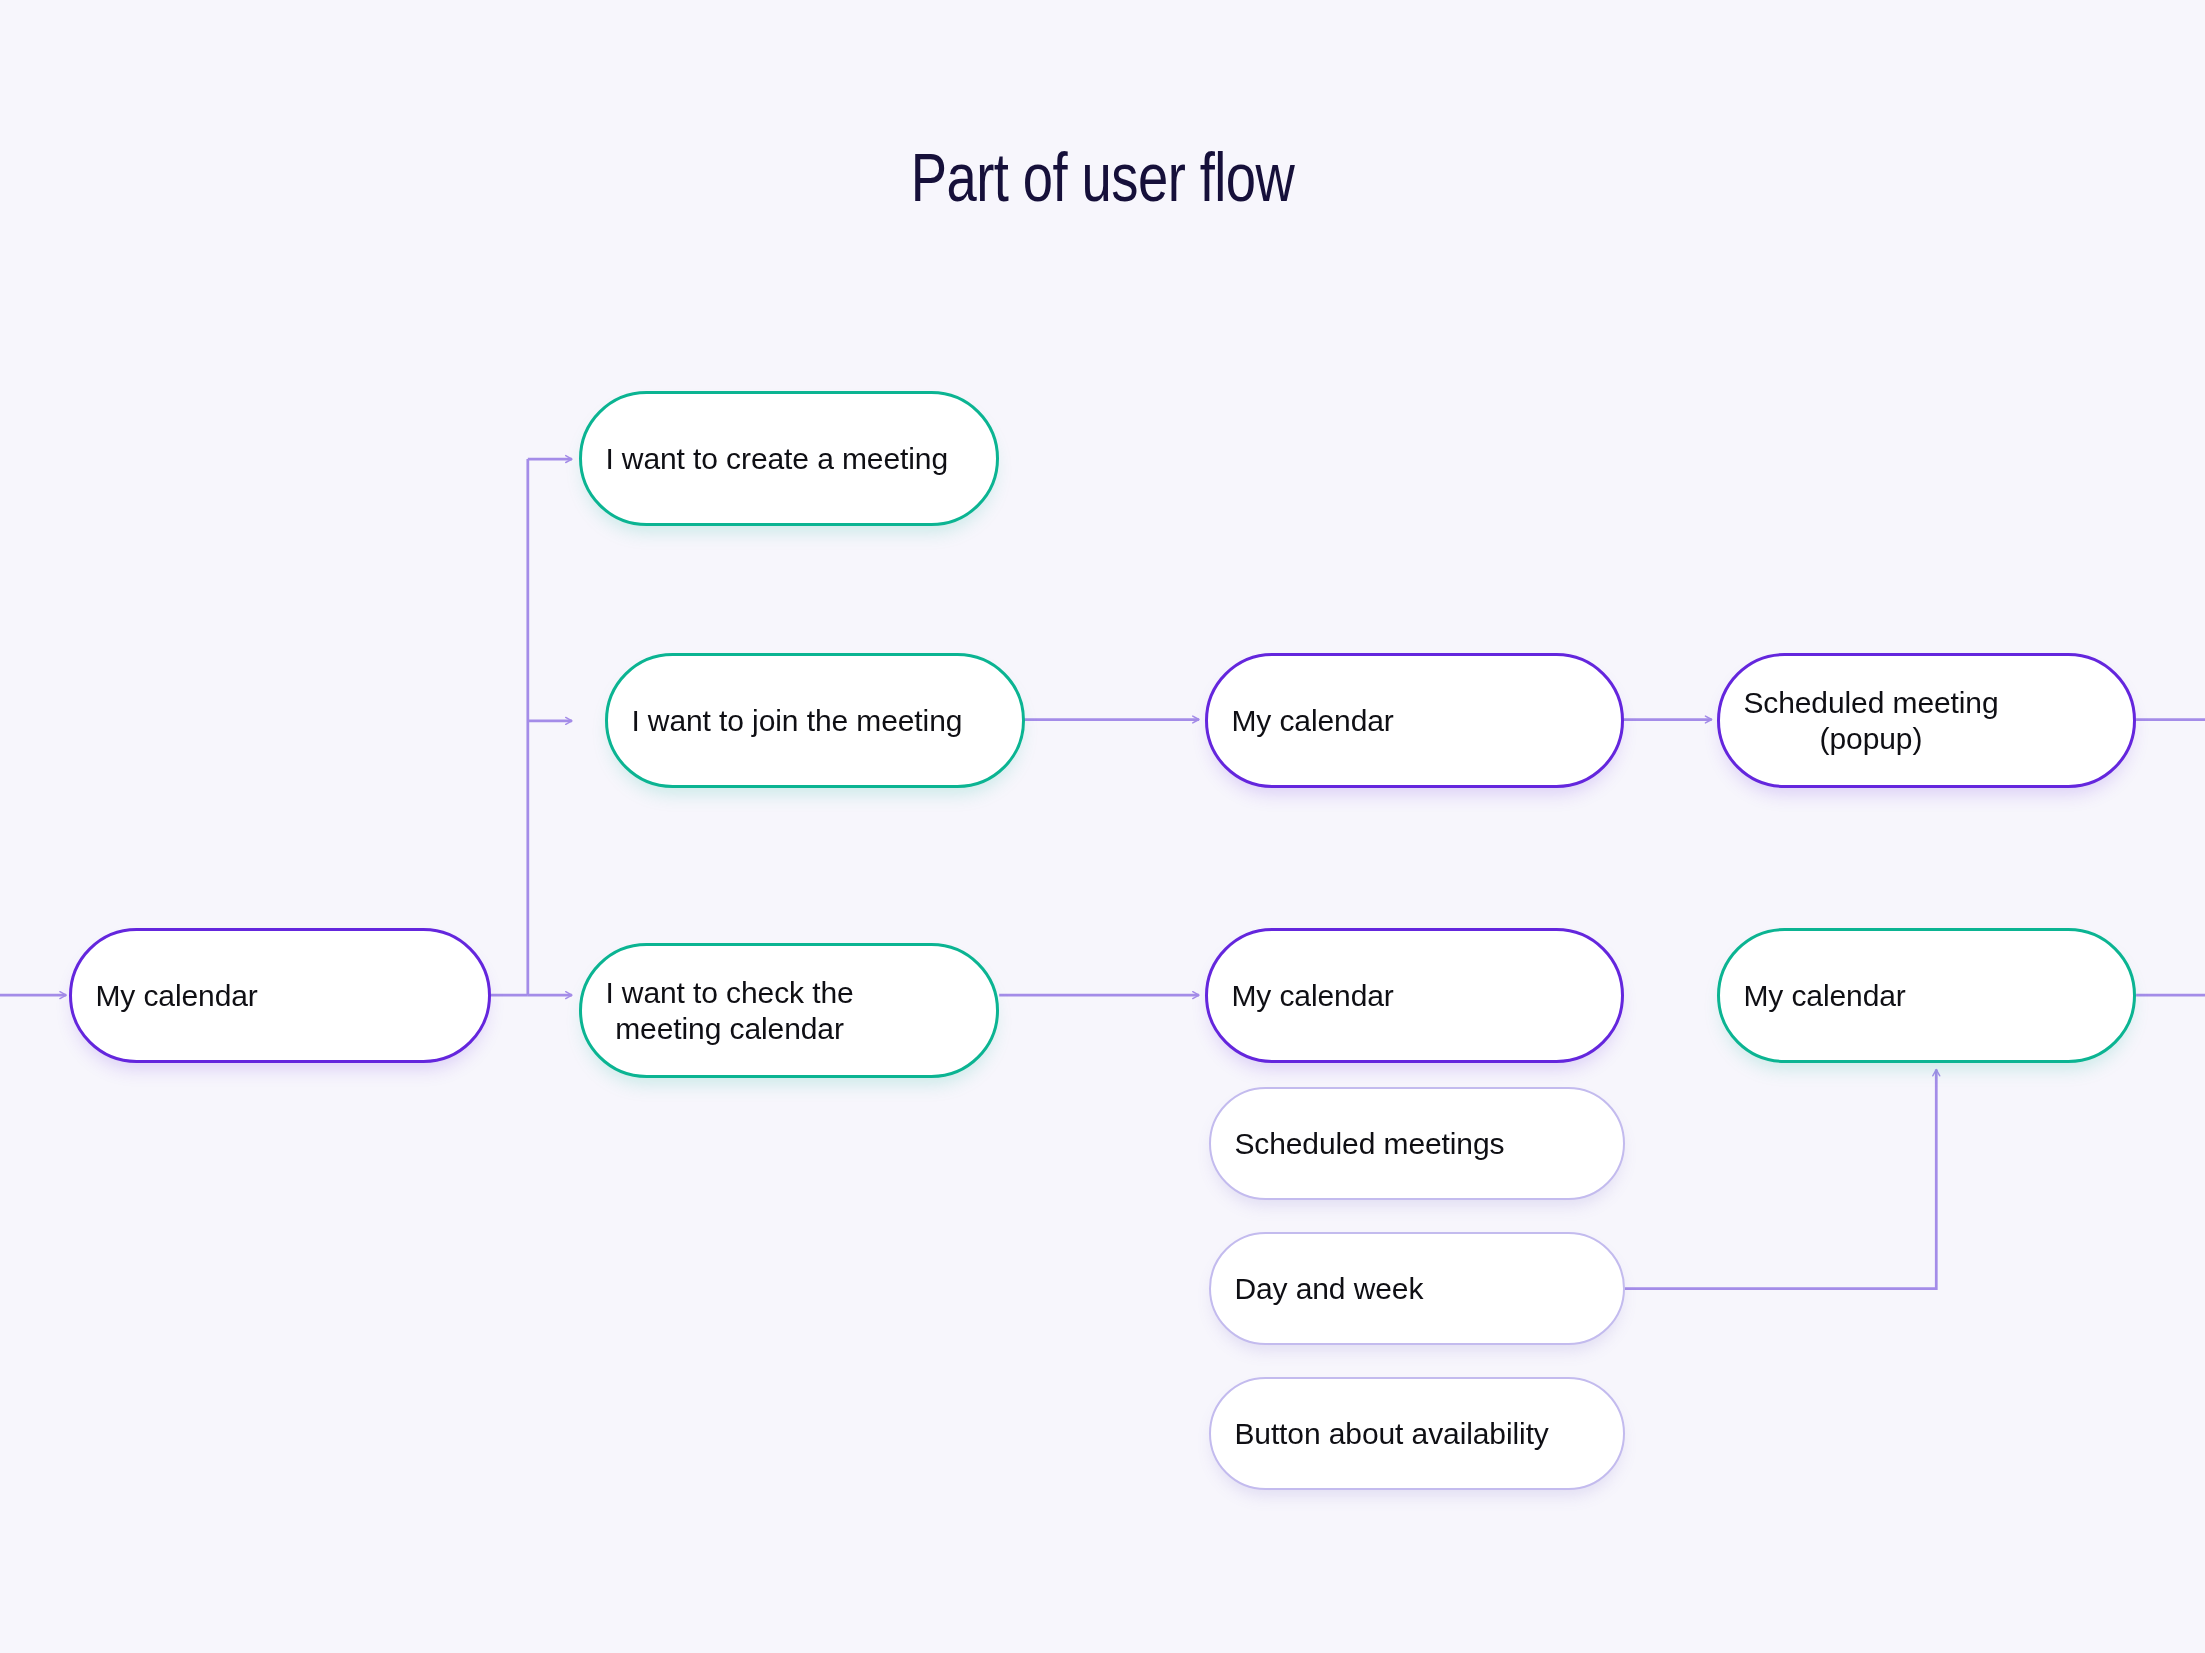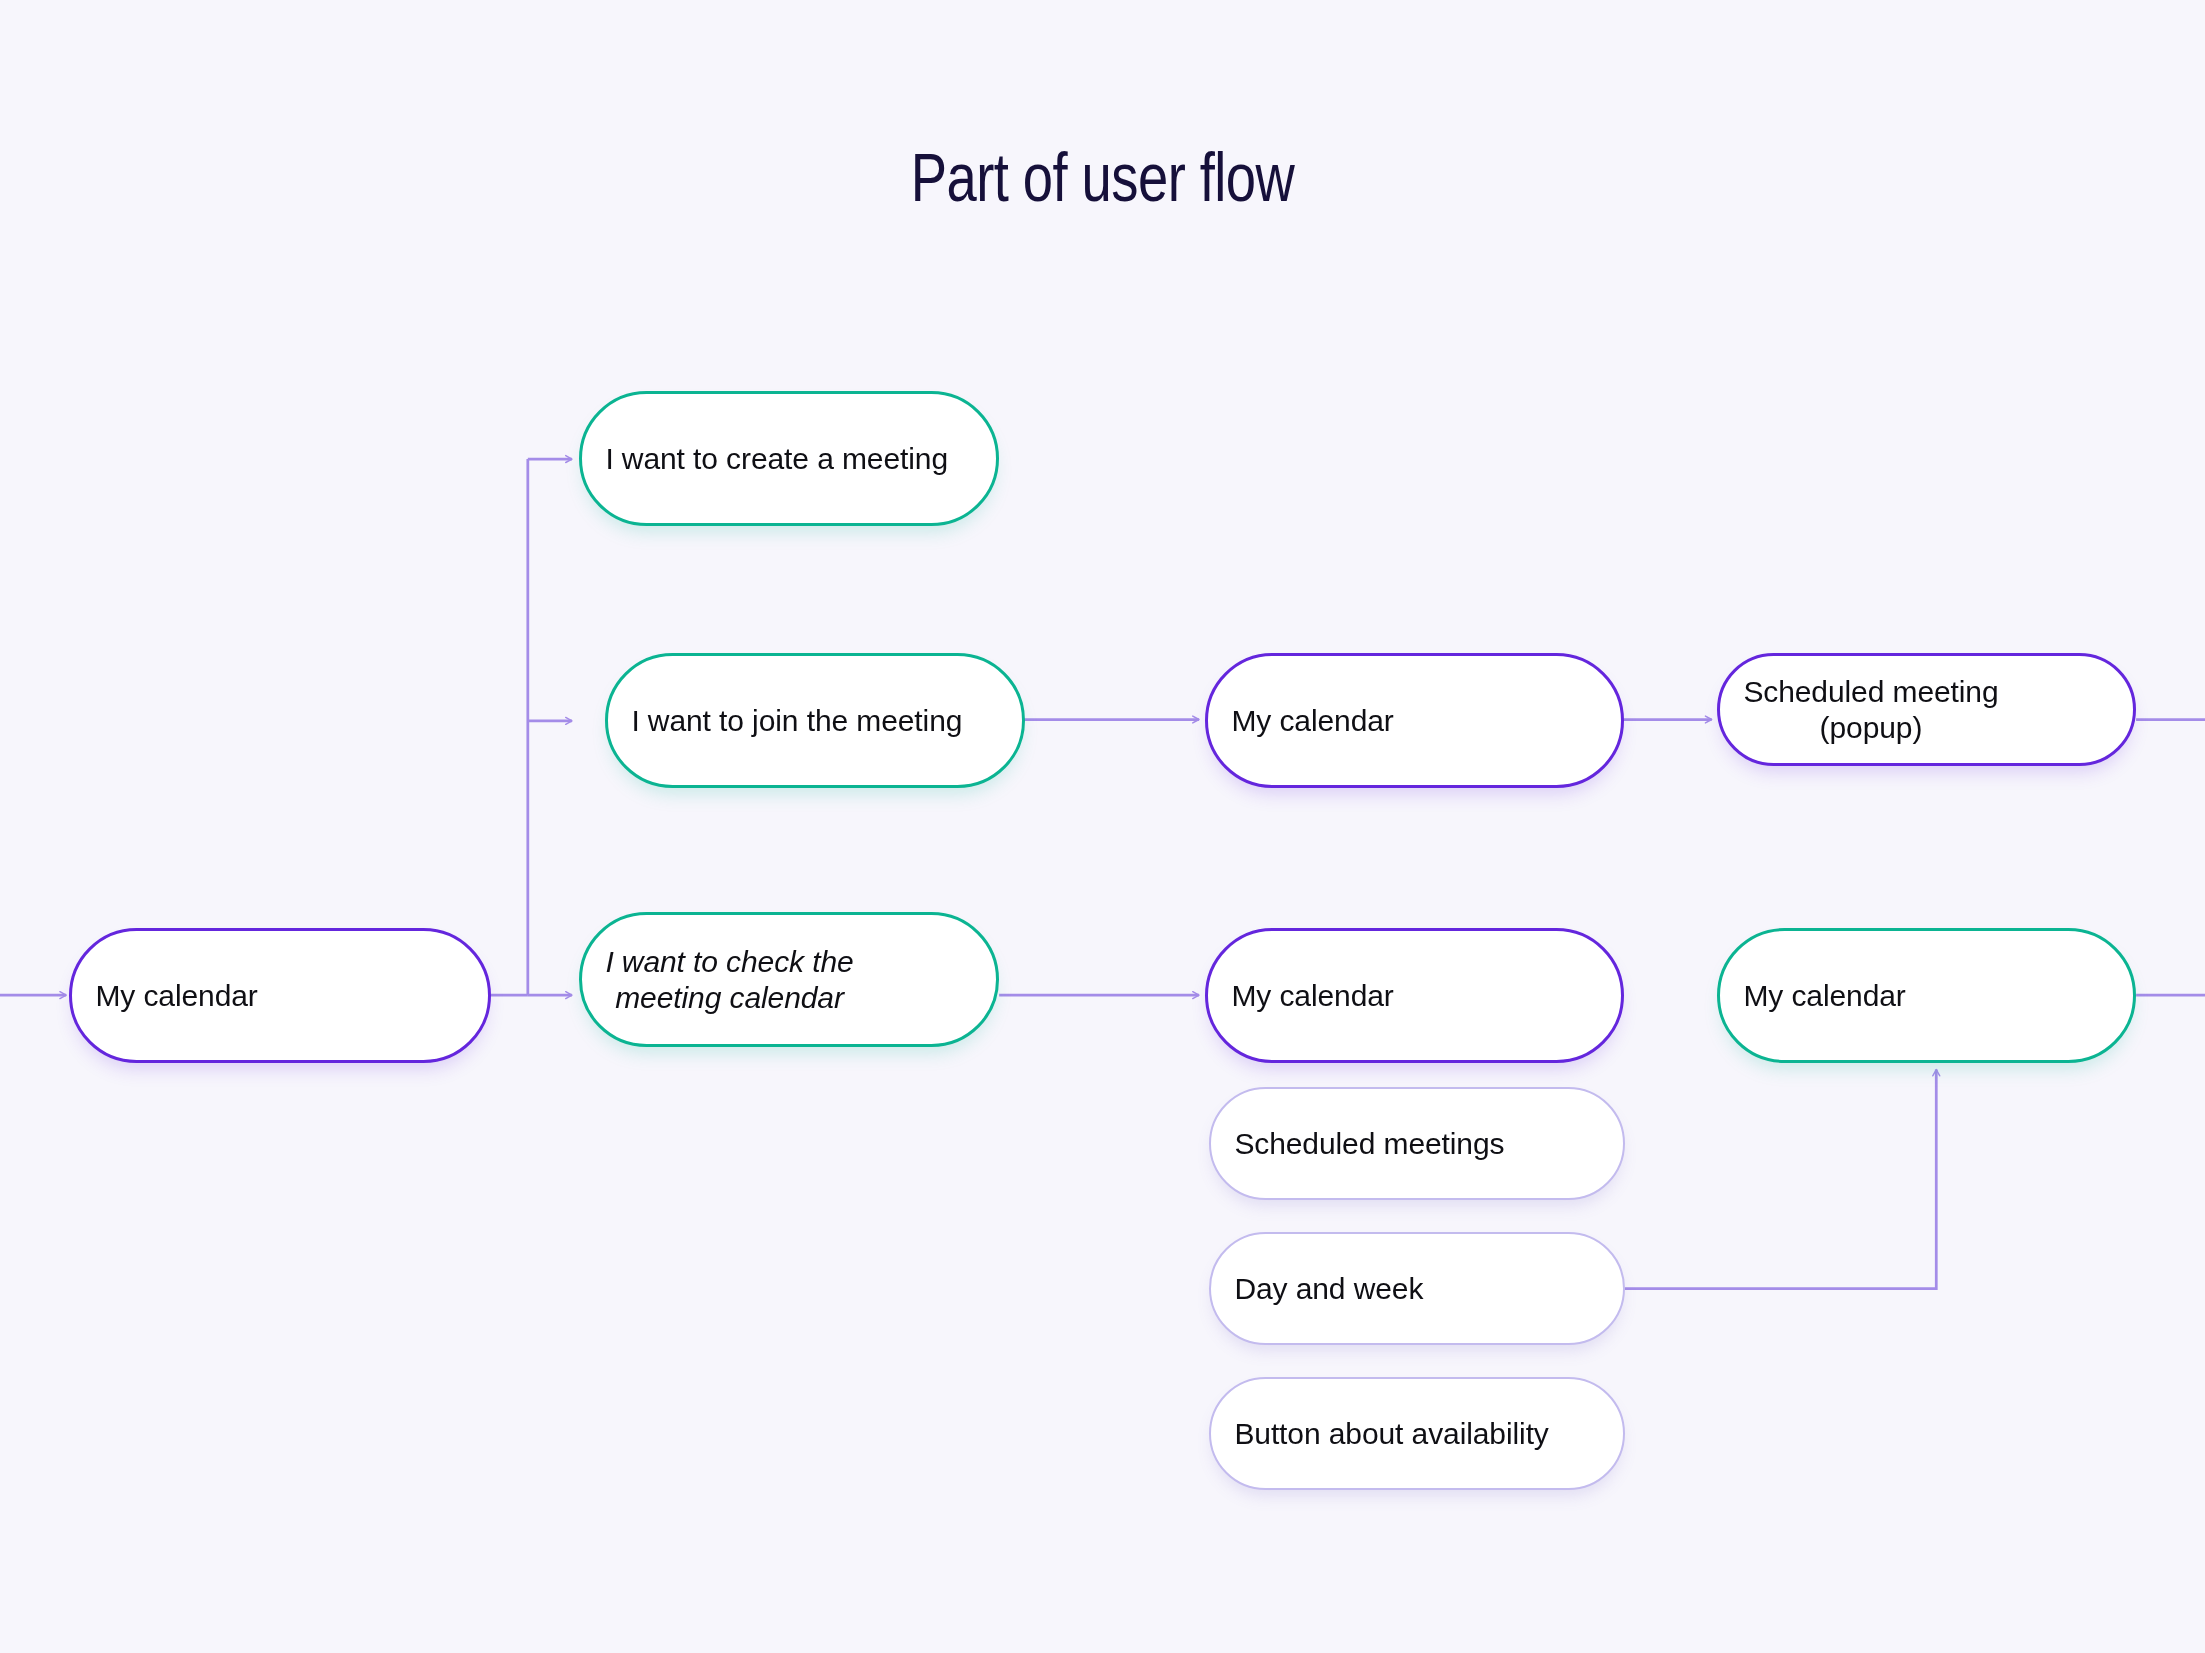--- a/index.html
+++ b/index.html
@@ -130,30 +130,30 @@
   </div>
 
   <div class="node teal" style="left:579px; top:391px; width:420px; height:135px;">
     <span class="label">I want to create a meeting</span>
   </div>
 
   <div class="node teal" style="left:605px; top:653px; width:420px; height:135px;">
     <span class="label">I want to join the meeting</span>
   </div>
 
-  <div class="node teal" style="left:579px; top:912px; width:420px; height:135px;font-style:italic;">
+  <div class="node teal" style="left:579px; top:943px; width:420px; height:135px;">
     <span class="label">I want to check the
 meeting calendar</span>
   </div>
 
   <div class="node violet" style="left:1205px; top:653px; width:419px; height:135px;">
     <span class="label">My calendar</span>
   </div>
 
-  <div class="node violet" style="left:1717px; top:653px; width:419px; height:113px;">
+  <div class="node violet" style="left:1717px; top:653px; width:419px; height:135px;">
     <span class="label">Scheduled meeting
 (popup)</span>
   </div>
 
   <div class="node violet" style="left:1205px; top:928px; width:419px; height:135px;">
     <span class="label">My calendar</span>
   </div>
 
   <div class="node teal" style="left:1717px; top:928px; width:419px; height:135px;">
     <span class="label">My calendar</span>

